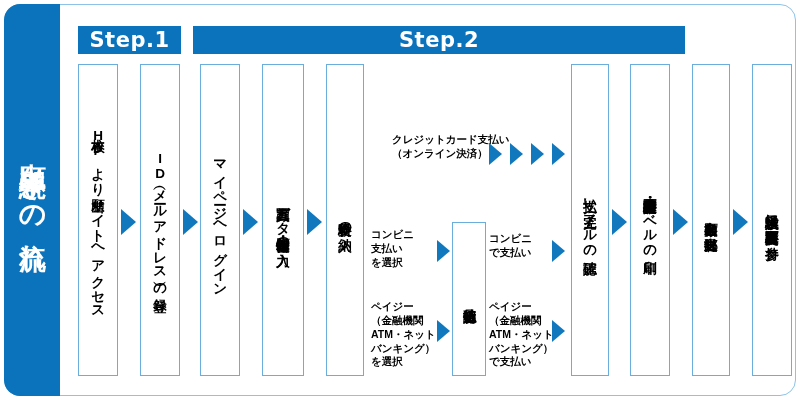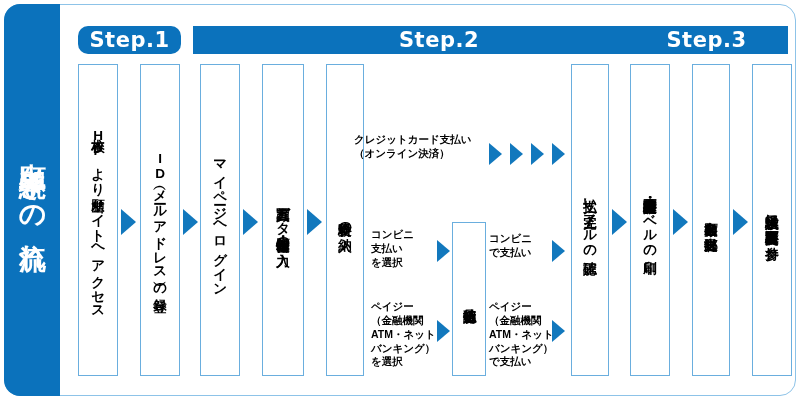--- a/index.html
+++ b/index.html
@@ -112,23 +112,22 @@
 <body>
 
 <div id="frame">
 
   <div id="outer-border"></div>
 
   <div id="title-panel">
     <span class="vtext">出願手続きの流れ</span>
   </div>
 
-  <div class="step-header" style="left:78px; top:26px; width:103px;border-radius:10px;">Step.1</div>
+  <div class="step-header" style="left:78px; top:26px; width:103px;">Step.1</div>
   <div class="step-header" style="left:193px; top:26px; width:492px;">Step.2</div>
-  <div class="step-header" style="left:625px; top:26px; width:163px;">Step.3</div>
 
   <div class="vcard" style="left:78px; top:64px; width:40px; height:312px;">
     <span class="vtext">本校HPより出願サイトへアクセス</span>
   </div>
   <div class="arrow" style="left:121px; top:209px;"></div>
   <div class="vcard" style="left:140px; top:64px; width:40px; height:312px;">
     <span class="vtext">ID（メールアドレス）の登録</span>
   </div>
   <div class="arrow" style="left:183px; top:209px;"></div>
 
@@ -137,21 +136,21 @@
   </div>
   <div class="arrow" style="left:243px; top:209px;"></div>
   <div class="vcard" style="left:262px; top:64px; width:42px; height:312px;">
     <span class="vtext">顔写真データ登録・出願情報の入力</span>
   </div>
   <div class="arrow" style="left:307px; top:209px;"></div>
   <div class="vcard" style="left:326px; top:64px; width:38px; height:312px;">
     <span class="vtext">受験料の納入</span>
   </div>
 
-  <div class="branch-label" style="left:354px; top:133px;">クレジットカード支払い
+  <div class="branch-label" style="left:392px; top:133px;">クレジットカード支払い
 （オンライン決済）</div>
   <div class="arrow sm" style="left:489px; top:143px;"></div>
   <div class="arrow sm" style="left:510px; top:143px;"></div>
   <div class="arrow sm" style="left:531px; top:143px;"></div>
   <div class="arrow sm" style="left:552px; top:143px;"></div>
 
   <div class="branch-label" style="left:371px; top:228px;">コンビニ
 支払い
 を選択</div>
   <div class="arrow sm" style="left:437px; top:240px;"></div>

